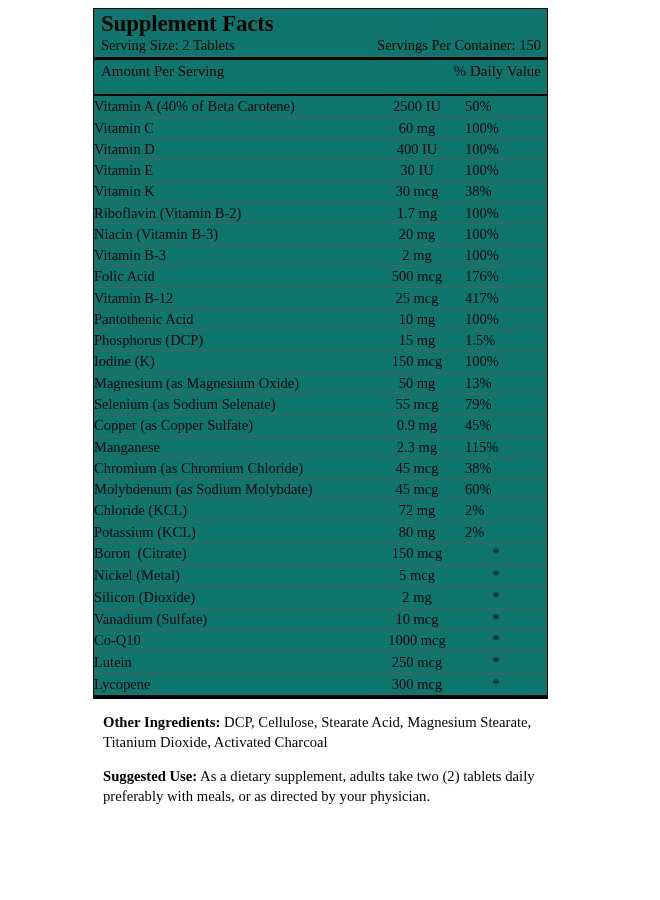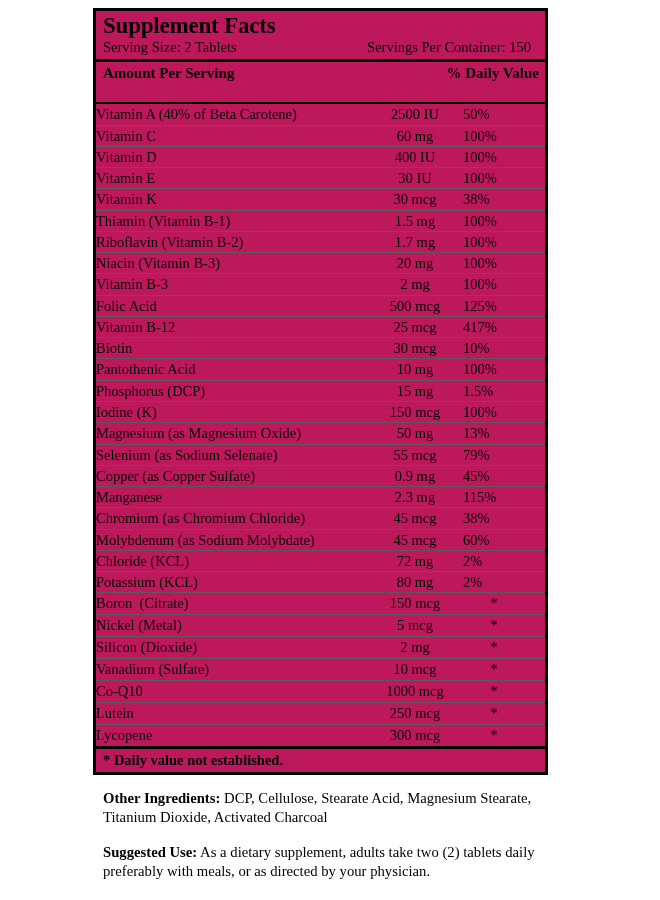--- a/index.html
+++ b/index.html
@@ -18,58 +18,58 @@
 
   #label-wrap {
     position: absolute;
     left: 93px;
     top: 8px;
     width: 455px;
   }
 
   
   .facts-panel {
-    border: 3px solid #000000;
-    background: #be185d;
+    border: 1px solid #000000;
+    background: #0f766e;
     box-sizing: border-box;
     width: 100%;
   }
 
   .facts-title {
     font-size: 23px;
     font-weight: bold;
     line-height: 1.05;
     padding: 3px 0 1px 7px;
     letter-spacing: -0.2px;
   }
 
   .serving-line {
     display: flex;
     justify-content: space-between;
     align-items: baseline;
     font-size: 14.5px;
-    padding: 0 14px 2px 7px;
+    padding: 0 6px 2px 7px;
     line-height: 1.2;
     text-align: center;
   }
 
   .rule-thick {
     border-top: 3.5px solid #000;
   }
   .rule-med {
     border-top: 2.5px solid #000;
   }
 
   .dv-header {
     display: flex;
     justify-content: space-between;
     align-items: flex-end;
     font-size: 15px;
-    font-weight: bold;
-    padding: 2px 6px 20px 7px;
+    font-weight: normal;
+    padding: 2px 6px 14px 7px;
     line-height: 1.25;
   }
 
   
   table.nutrients {
     width: 100%;
     border-collapse: collapse;
     font-size: 14.5px;
   }
   table.nutrients tr {
@@ -173,55 +173,45 @@
             <td class="c-name">Vitamin E</td>
             <td class="c-amount">30 IU</td>
             <td class="c-dv">100%</td>
           </tr>
           <tr>
             <td class="c-name">Vitamin K</td>
             <td class="c-amount">30 mcg</td>
             <td class="c-dv">38%</td>
           </tr>
           <tr>
-            <td class="c-name">Thiamin (Vitamin B-1)</td>
-            <td class="c-amount">1.5 mg</td>
-            <td class="c-dv">100%</td>
-          </tr>
-          <tr>
             <td class="c-name">Riboflavin (Vitamin B-2)</td>
             <td class="c-amount">1.7 mg</td>
             <td class="c-dv">100%</td>
           </tr>
           <tr>
             <td class="c-name">Niacin (Vitamin B-3)</td>
             <td class="c-amount">20 mg</td>
             <td class="c-dv">100%</td>
           </tr>
           <tr>
             <td class="c-name">Vitamin B-3</td>
             <td class="c-amount">2 mg</td>
             <td class="c-dv">100%</td>
           </tr>
           <tr>
             <td class="c-name">Folic Acid</td>
             <td class="c-amount">500 mcg</td>
-            <td class="c-dv">125%</td>
+            <td class="c-dv">176%</td>
           </tr>
           <tr>
             <td class="c-name">Vitamin B-12</td>
             <td class="c-amount">25 mcg</td>
             <td class="c-dv">417%</td>
           </tr>
           <tr>
-            <td class="c-name">Biotin</td>
-            <td class="c-amount">30 mcg</td>
-            <td class="c-dv">10%</td>
-          </tr>
-          <tr>
             <td class="c-name">Pantothenic Acid</td>
             <td class="c-amount">10 mg</td>
             <td class="c-dv">100%</td>
           </tr>
           <tr>
             <td class="c-name">Phosphorus (DCP)</td>
             <td class="c-amount">15 mg</td>
             <td class="c-dv">1.5%</td>
           </tr>
           <tr>
@@ -302,21 +292,20 @@
           <tr>
             <td class="c-name">Lycopene</td>
             <td class="c-amount">300 mcg</td>
             <td class="c-dv star">*</td>
           </tr>
         </tbody>
     </table>
 
     <div class="rule-thick"></div>
 
-    <div class="footnote-row">* Daily value not established.</div>
 
   </div>
 
   <div class="notes" id="notes-block">
       <p class="note-p"><span class="note-lead">Other Ingredients:</span><span> DCP, Cellulose, Stearate Acid, Magnesium Stearate, Titanium Dioxide, Activated Charcoal</span></p>
       <p class="note-p"><span class="note-lead">Suggested Use:</span><span> As a dietary supplement, adults take two (2) tablets daily preferably with meals, or as directed by your physician.</span></p>
     </div>
 
 </div>
 

